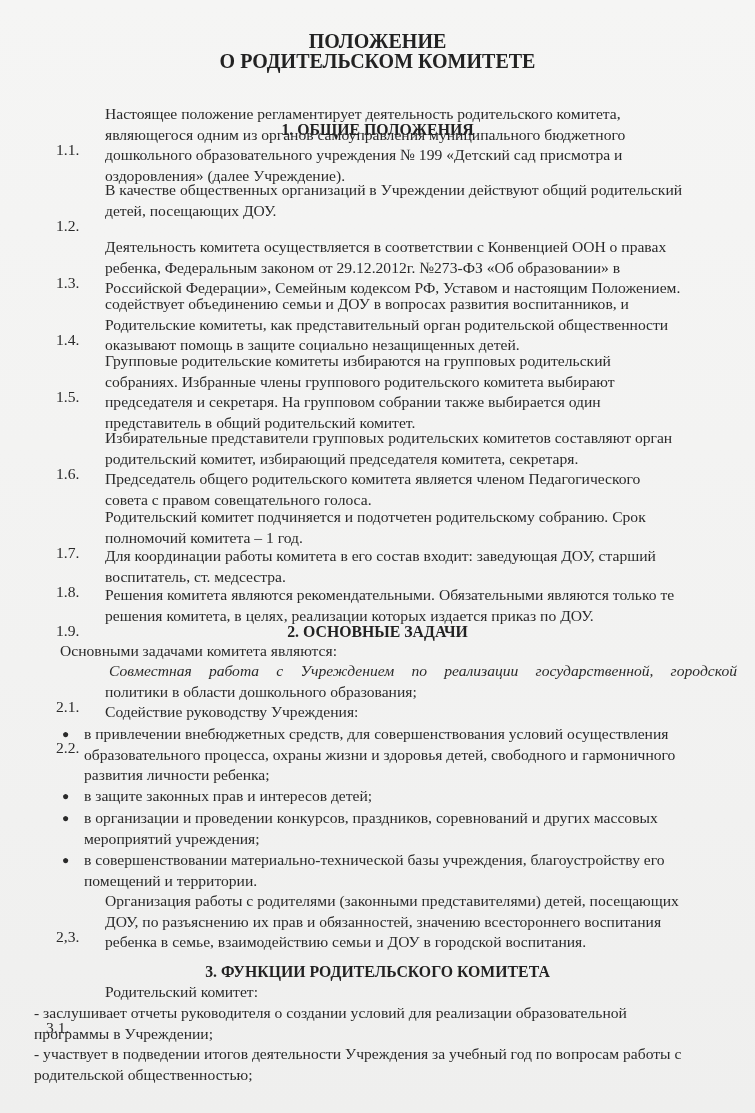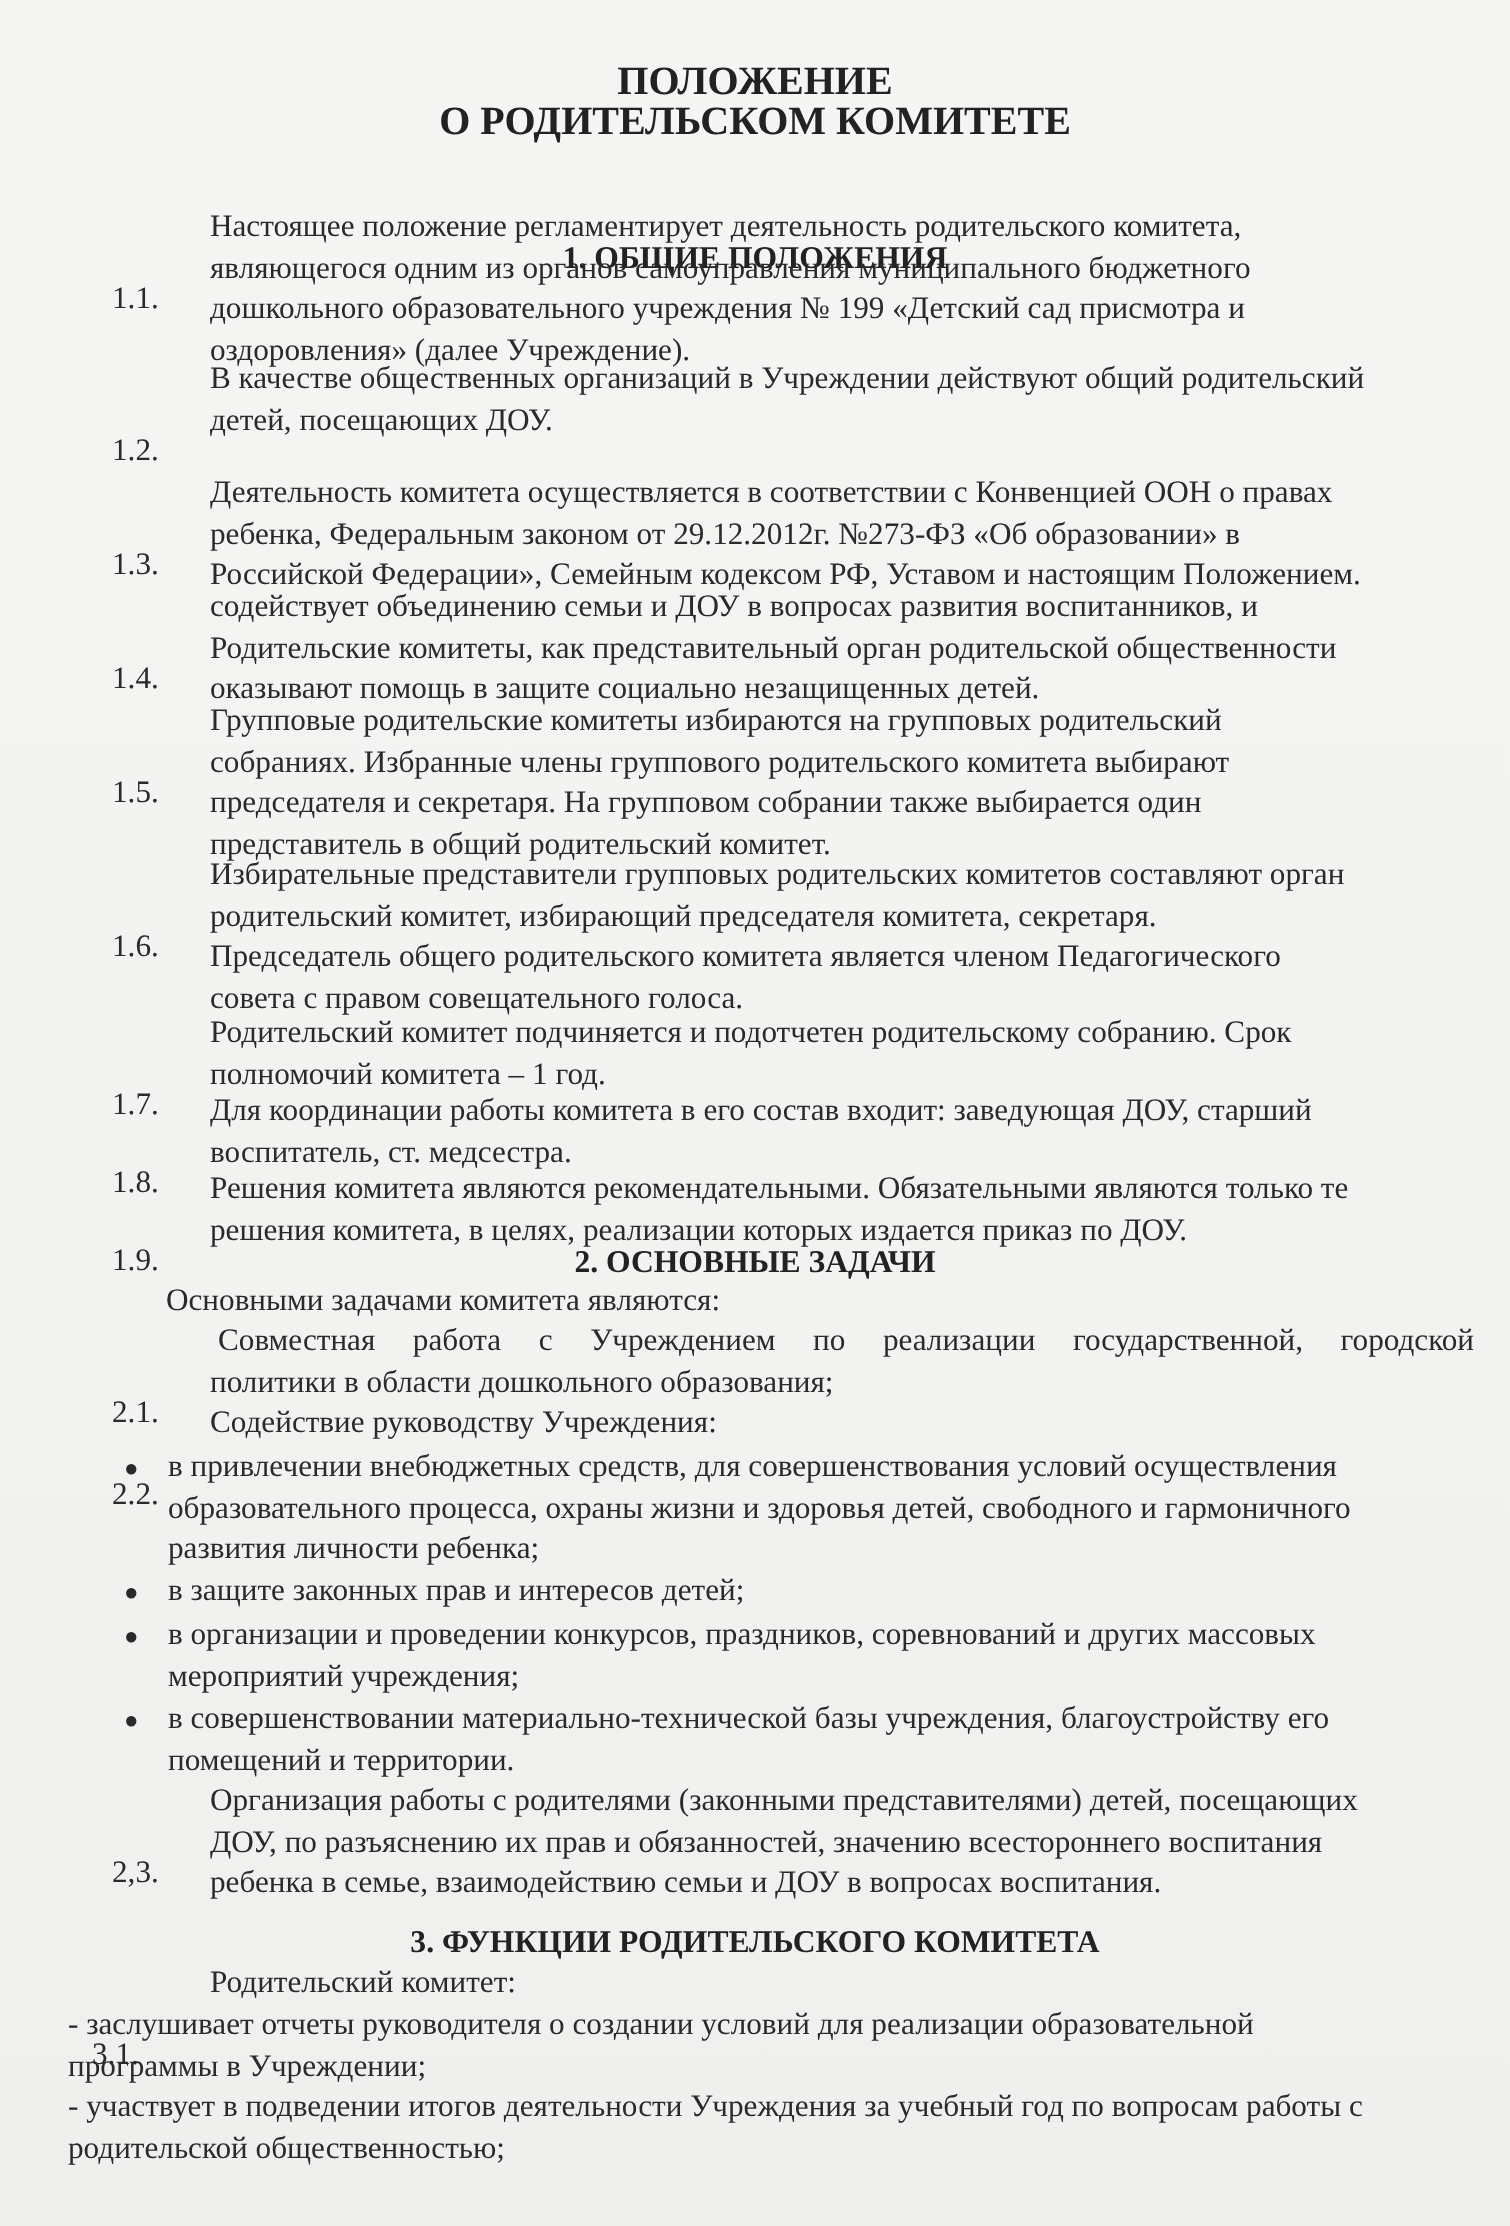--- a/index.html
+++ b/index.html
@@ -24,21 +24,21 @@
   .sec-head {
     position: absolute; left: 0; right: 0;
     text-align: center; font-weight: bold; font-size: 15.8px; line-height: 20px;
     color: #222;
   }
   .item { position: absolute; left: 0; right: 0; }
   .num { position: absolute; left: 56px; margin-top: 36px; }
   .txt { position: absolute; left: 105px; right: 30px; }
   .txt-wide { position: absolute; left: 105px; right: 18px; }
   .justify { text-align: justify; text-align-last: justify; }
-  .intro { position: absolute; left: 60px; margin-left: 23px; }
+  .intro { position: absolute; left: 60px; }
   .bullet { position: absolute; left: 0; right: 0; }
   .bullet .dot { position: absolute; left: 62px; top: 0; font-size: 12px; }
   .bullet .btxt { position: absolute; left: 84px; right: 20px; }
   .dash { position: absolute; left: 34px; right: 20px; }
   .line { display: block; white-space: nowrap; }
 </style>
 </head>
 <body>
 
 <div class="page">
@@ -130,21 +130,21 @@
     </div>
   </div>
 
   <div class="sec-head" style="top:622px;">2.  ОСНОВНЫЕ ЗАДАЧИ</div>
 
   <div class="intro" style="top:641px;">Основными задачами комитета являются:</div>
 
   <div class="item" style="top:661px;">
     <span class="num">2.1.</span>
     <div class="txt-wide">
-      <span class="line justify" style="padding-left:4px;">Совместная работа с Учреждением по реализации государственной, городской</span>
+      <span class="line justify" style="padding-left:4px;font-style:italic;">Совместная работа с Учреждением по реализации государственной, городской</span>
       <span class="line">политики в области дошкольного образования;</span>
     </div>
   </div>
 
   <div class="item" style="top:702px;">
     <span class="num">2.2.</span>
     <div class="txt">
       <span class="line">Содействие руководству Учреждения:</span>
     </div>
   </div>
@@ -179,21 +179,21 @@
       <span class="line">в совершенствовании материально-технической базы учреждения, благоустройству его</span>
       <span class="line">помещений и территории.</span>
     </div>
   </div>
 
   <div class="item" style="top:891px;">
     <span class="num">2,3.</span>
     <div class="txt">
       <span class="line">Организация работы с родителями (законными представителями) детей, посещающих</span>
       <span class="line">ДОУ, по разъяснению их прав и обязанностей, значению всестороннего воспитания</span>
-      <span class="line">ребенка в семье, взаимодействию семьи и ДОУ в вопросах воспитания.</span>
+      <span class="line">ребенка в семье, взаимодействию семьи и ДОУ в городской воспитания.</span>
     </div>
   </div>
 
   <div class="sec-head" style="top:962px;">3.  ФУНКЦИИ РОДИТЕЛЬСКОГО КОМИТЕТА</div>
 
   <div class="item" style="top:982px;">
     <span class="num" style="left:46px;">3.1.</span>
     <div class="txt">
       <span class="line">Родительский комитет:</span>
     </div>

